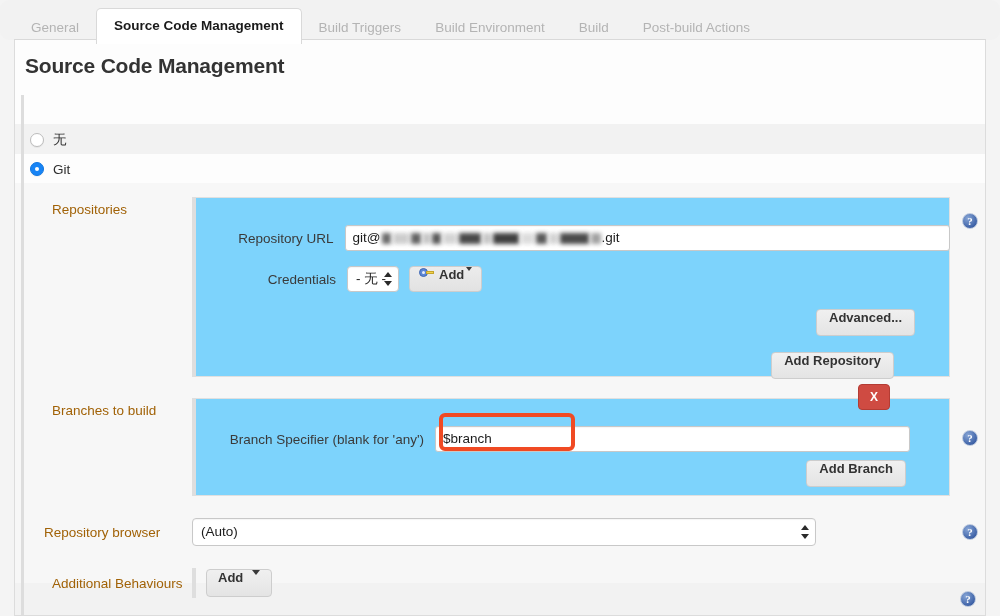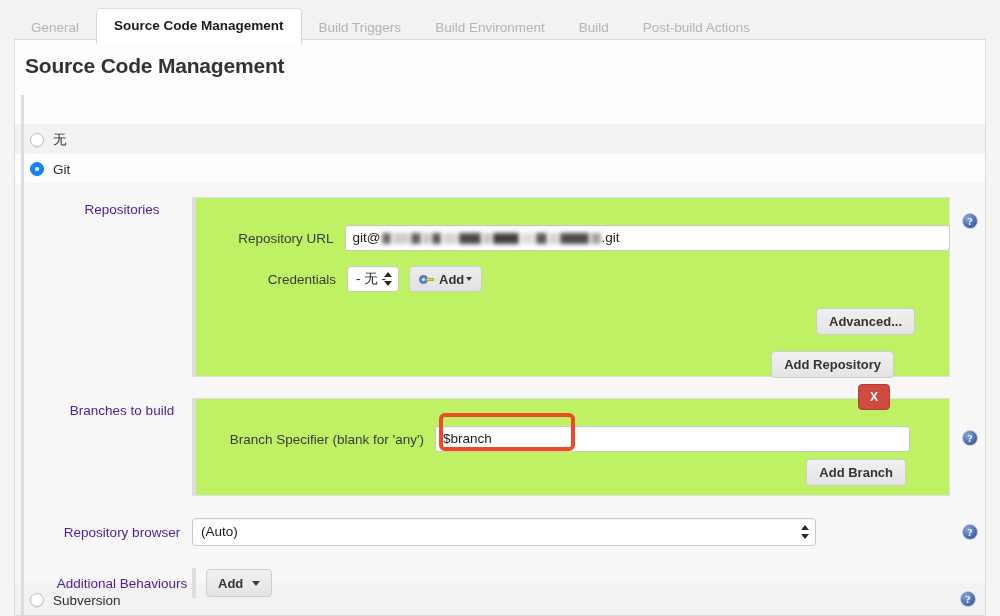--- a/index.html
+++ b/index.html
@@ -146,38 +146,37 @@
     width: 963px;
   }
 
   .field-row {
     position: relative;
     display: flex;
     align-items: flex-start;
   }
   .field-label {
     font-size: 13.5px;
-    color: #4c1d95;
+    color: #a16207;
     padding-top: 5px;
     box-sizing: border-box;
-    text-align: center;
   }
 
   
   .panel-wrap {
     display: flex;
     align-items: stretch;
   }
   .panel-bar {
     width: 4px;
     background: #dedede;
     flex: 0 0 auto;
   }
   .panel {
-    background: #bef264;
+    background: #7dd3fc;
     border: 1px solid #e0e0e0;
     border-left: none;
     box-sizing: border-box;
     position: relative;
   }
 
   .inner-label {
     font-size: 13.5px;
     color: #3a3a3a;
     text-align: right;
@@ -205,21 +204,21 @@
     vertical-align: middle;
     height: 11px;
     margin: 0 1px;
     border-radius: 1px;
     filter: blur(2.1px);
     opacity: 0.92;
   }
 
   .btn {
     display: inline-flex;
-    align-items: center;
+    align-items: flex-start;
     justify-content: center;
     box-sizing: border-box;
     height: 27px;
     padding: 0 12px;
     font-size: 13px;
     font-weight: bold;
     color: #333333;
     background: linear-gradient(#f0f0f0, #e4e4e4);
     border: 1px solid #cdcdcd;
     border-radius: 4px;
@@ -476,41 +475,35 @@
         </div>
 
         <div class="x-btn" style="position:absolute;right:97px;top:-14px;">X</div>
 
         <div class="help" style="position:absolute;right:9px;top:32px;">?</div>
 
         <div class="annot" style="left:415px;top:15px;width:136px;height:38px;"></div>
       </div>
 
       <div class="field-row" style="margin-top:22px;position:relative;align-items:center;">
-        <div class="field-label" style="width:168px;padding-left:28px;padding-top:0;">Repository browser</div>
+        <div class="field-label" style="width:168px;padding-left:20px;padding-top:0;">Repository browser</div>
         <div class="sel" style="width:624px;height:28px;line-height:26px;">
           <span>(Auto)</span>
           <span class="stepper"></span>
         </div>
         <div class="help" style="position:absolute;right:9px;top:6px;">?</div>
       </div>
 
       <div class="field-row" style="margin-top:22px;position:relative;align-items:center;">
         <div class="field-label" style="width:168px;padding-left:28px;padding-top:0;">Additional Behaviours</div>
         <div class="panel-bar" style="height:30px;width:4px;"></div>
         <div class="btn" style="margin-left:10px;height:28px;padding:0 11px;gap:9px;">
           <span>Add</span>
           <span class="caret"></span>
         </div>
       </div>
 
     </div>
 
-    <div class="scm-row" style="top:546px;position:absolute;">
-      <div class="radio-line">
-        <div class="radio"></div>
-        <div class="radio-label">Subversion</div>
-      </div>
-    </div>
     <div class="help" style="position:absolute;right:9px;top:551px;">?</div>
 
   </div>
 </div>
 
 </body></html>

